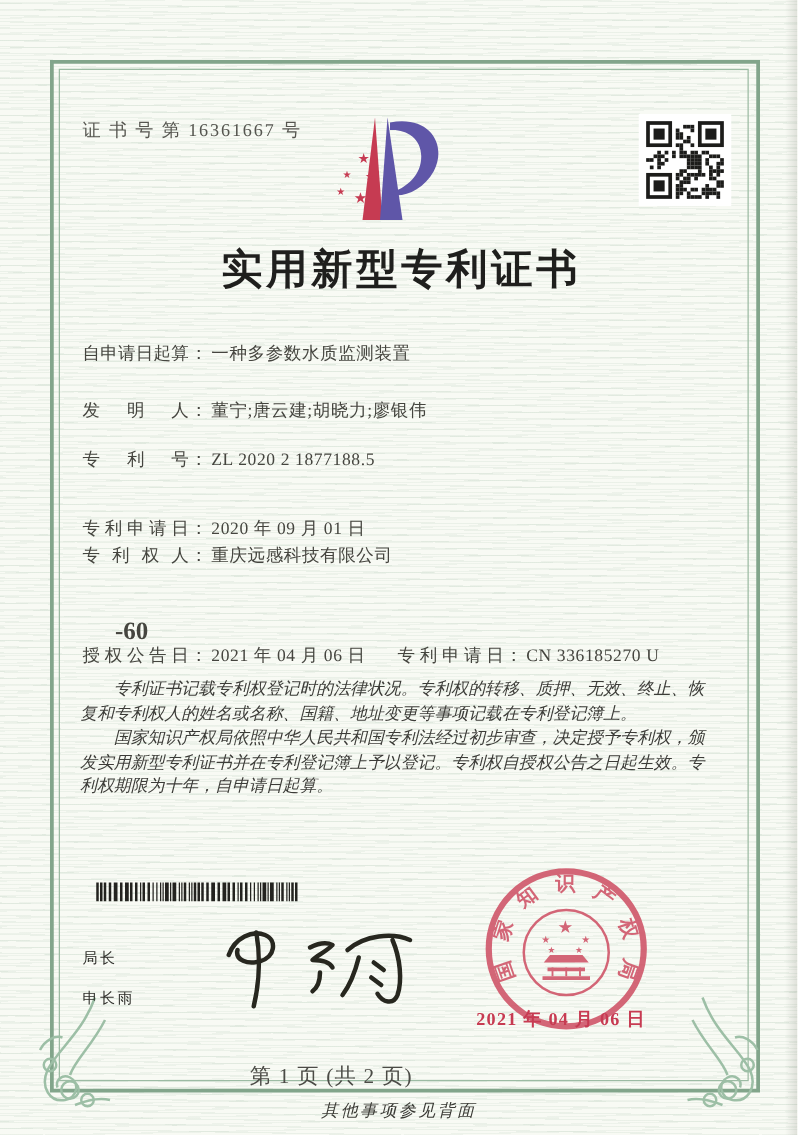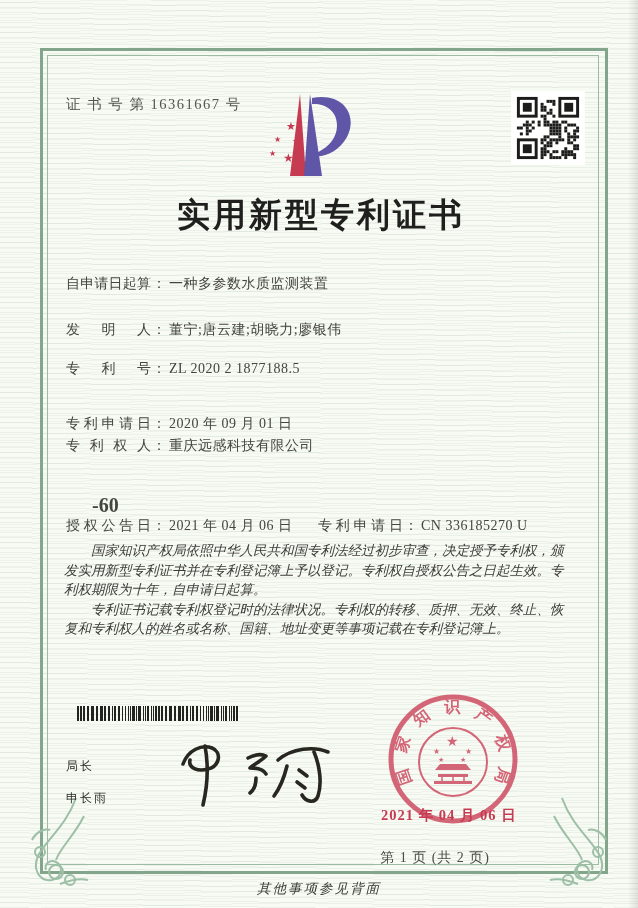--- a/index.html
+++ b/index.html
@@ -35,22 +35,22 @@
   .paras p{margin:0;text-indent:2em;}
   .barcode{position:absolute;left:77px;top:706px;width:166px;height:15px;
     display:flex;align-items:stretch;}
   .barcode span{display:block;background:#23231f;}
   .official{position:absolute;left:66px;top:750px;font-family:"Liberation Sans",sans-serif;
     font-size:12px;color:#2c2c28;line-height:32px;letter-spacing:2px;}
   .signature{position:absolute;left:168px;top:722px;width:170px;height:100px;}
   .seal{position:absolute;left:386px;top:692px;width:134px;height:134px;opacity:.88;}
   .seal-date{position:absolute;left:381px;top:806px;font-size:14.5px;color:#c73b52;
     letter-spacing:1px;font-weight:600;white-space:nowrap;}
-  .page-info{position:absolute;left:40px;top:849px;width:450px;text-align:right;
-    font-size:14px;color:#4b4b46;letter-spacing:1px;}
+  .page-info{position:absolute;left:40px;top:849px;width:450px;text-align:center;
+    font-size:17px;color:#4b4b46;letter-spacing:1px;}
   .back-note{position:absolute;left:0;top:880px;width:638px;text-align:center;
     font-size:13.5px;color:#3a3a35;letter-spacing:2px;font-style:italic;}
   .ornament{position:absolute;width:64px;height:92px;}
   .ornament.bl{left:26px;top:796px;}
   .ornament.br{left:548px;top:796px;transform:scaleX(-1);}
 </style>
 </head>
 <body>
 
 <div id="page">
@@ -246,22 +246,22 @@
   </div>
   <div class="addr2">-60</div>
   <div class="row row2col" style="top:516px">
     <span class="lbl">授权公告日</span><span class="colon">：</span><span class="val">2021 年 04 月 06 日</span>
     <span class="grant-no">
       <span class="lbl">专利申请日</span><span class="colon">：</span><span class="val">CN 336185270 U</span>
     </span>
   </div>
 
   <div class="paras">
+    <p>专利证书记载专利权登记时的法律状况。专利权的转移、质押、无效、终止、恢复和专利权人的姓名或名称、国籍、地址变更等事项记载在专利登记簿上。</p>
     <p>国家知识产权局依照中华人民共和国专利法经过初步审查，决定授予专利权，颁发实用新型专利证书并在专利登记簿上予以登记。专利权自授权公告之日起生效。专利权期限为十年，自申请日起算。</p>
-    <p>专利证书记载专利权登记时的法律状况。专利权的转移、质押、无效、终止、恢复和专利权人的姓名或名称、国籍、地址变更等事项记载在专利登记簿上。</p>
   </div>
 
   <div class="barcode">
       <span style="width: 2px; margin-right: 1px;"></span>
       <span style="width: 2px; margin-right: 1px;"></span>
       <span style="width: 2px; margin-right: 2px;"></span>
       <span style="width: 2px; margin-right: 2px;"></span>
       <span style="width: 3px; margin-right: 2px;"></span>
       <span style="width: 2px; margin-right: 2px;"></span>
       <span style="width: 3px; margin-right: 1px;"></span>

